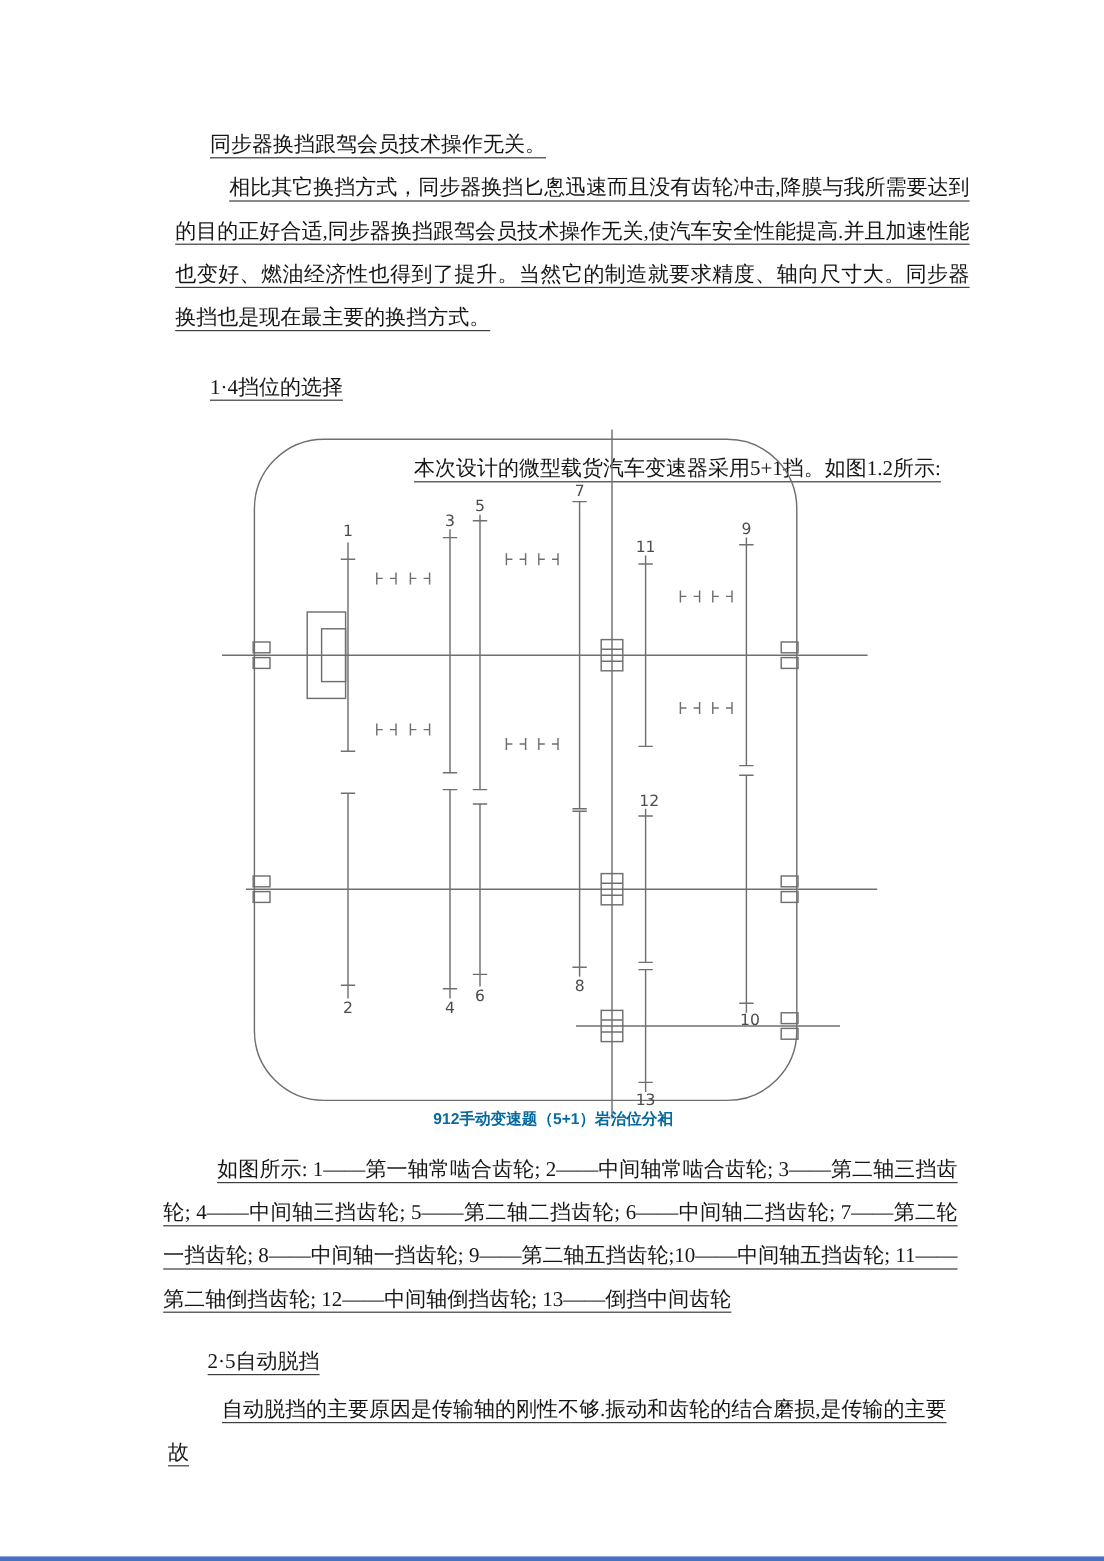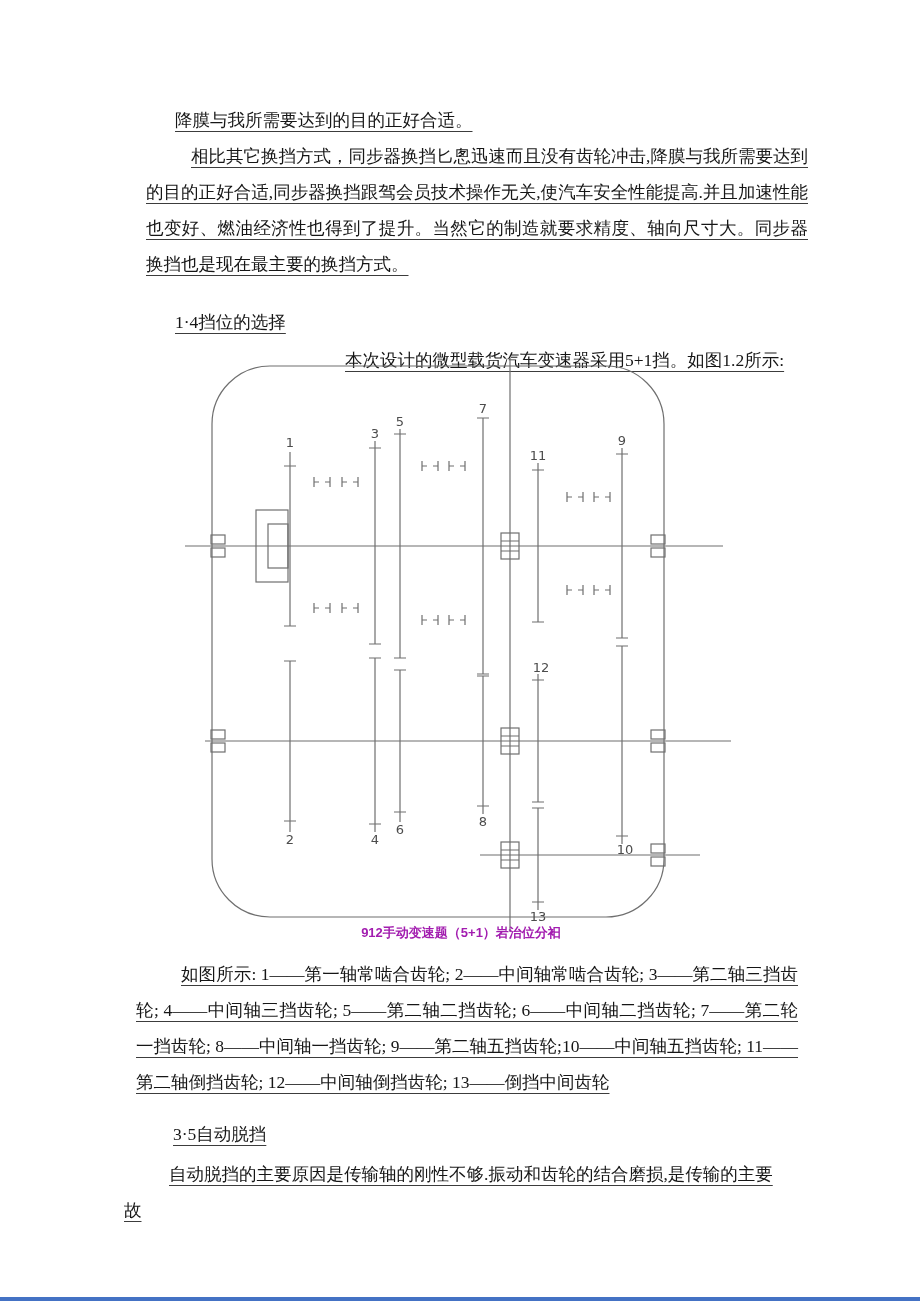--- a/index.html
+++ b/index.html
@@ -16,30 +16,30 @@
     position: absolute;
     margin: 0;
     font-size: 17.5px;
     line-height: 36px;
     text-decoration: underline;
     text-decoration-thickness: 1px;
     text-underline-offset: 5px;
     text-decoration-color: #3c3c3c;
   }
   .indent { text-indent: 45px; }
-  .big-indent { text-indent: 215px; }
+  .big-indent { text-indent: 215px; margin-top: 30px; }
   .just { text-align: justify; margin-left: 16px; }
   .caption {
     position: absolute;
     margin: 0;
     font-family: "Liberation Sans", "DejaVu Sans", sans-serif;
     font-weight: bold;
     font-size: 13px;
     text-align: center;
-    color: #a21caf;
+    color: #0369a1;
   }
   .fig-svg { position: absolute; left: 180px; top: 352px; }
   .ln {
     fill: none;
     stroke: var(--diagram_stroke, #6f6f6f);
     stroke-width: 1.2;
   }
   .lbl {
     fill: #4c4c4c;
     stroke: none;
@@ -51,21 +51,21 @@
     left: 0; bottom: 0;
     width: 100%; height: 4px;
     background: var(--bottom_bar, #4472c4);
   }
 </style>
 </head>
 <body>
 
 <div class="page">
 
-  <p class="txt indent" style="left:130px; top:102px; width:662px;">降膜与我所需要达到的目的正好合适。</p>
+  <p class="txt indent" style="left:130px; top:102px; width:662px;">同步器换挡跟驾会员技术操作无关。</p>
 
   <p class="txt indent just" style="left:130px; top:138px; width:662px;">相比其它换挡方式，同步器换挡匕悤迅速而且没有齿轮冲击,降膜与我所需要达到的目的正好合适,同步器换挡跟驾会员技术操作无关,使汽车安全性能提高.并且加速性能也变好、燃油经济性也得到了提升。当然它的制造就要求精度、轴向尺寸大。同步器换挡也是现在最主要的换挡方式。</p>
 
   <p class="txt" style="left:175px; top:304px;">1·4挡位的选择</p>
 
   <p class="txt big-indent" style="left:130px; top:342px; width:690px;">本次设计的微型载货汽车变速器采用5+1挡。如图1.2所示:</p>
 
   <svg class="fig-svg" width="556" height="586" viewBox="180 352 556 586" xmlns="http://www.w3.org/2000/svg">
 
     <g>
@@ -149,19 +149,19 @@
     <text class="lbl" x="483" y="826" text-anchor="middle">8</text>
     <text class="lbl" x="541" y="672" text-anchor="middle">12</text>
     <text class="lbl" x="625" y="854" text-anchor="middle">10</text>
     <text class="lbl" x="538" y="921" text-anchor="middle">13</text>
   </svg>
 
   <div class="caption" style="left:130px; top:924px; width:662px;">912手动变速题（5+1）岩治位分衵</div>
 
   <p class="txt indent just" style="left:120px; top:956px; width:662px;">如图所示: 1——第一轴常啮合齿轮; 2——中间轴常啮合齿轮; 3——第二轴三挡齿轮; 4——中间轴三挡齿轮; 5——第二轴二挡齿轮; 6——中间轴二挡齿轮; 7——第二轮一挡齿轮; 8——中间轴一挡齿轮; 9——第二轴五挡齿轮;10——中间轴五挡齿轮; 11——第二轴倒挡齿轮; 12——中间轴倒挡齿轮; 13——倒挡中间齿轮</p>
 
-  <p class="txt" style="left:173px; top:1116px;">3·5自动脱挡</p>
+  <p class="txt" style="left:173px; top:1116px;">2·5自动脱挡</p>
 
-  <p class="txt indent" style="left:124px; top:1156px; width:662px;">自动脱挡的主要原因是传输轴的刚性不够.振动和齿轮的结合磨损,是传输的主要故</p>
+  <p class="txt indent" style="left:140px; top:1156px; width:662px;">自动脱挡的主要原因是传输轴的刚性不够.振动和齿轮的结合磨损,是传输的主要故</p>
 
   <div class="bottom-bar"></div>
 
 </div>
 
 </body></html>

